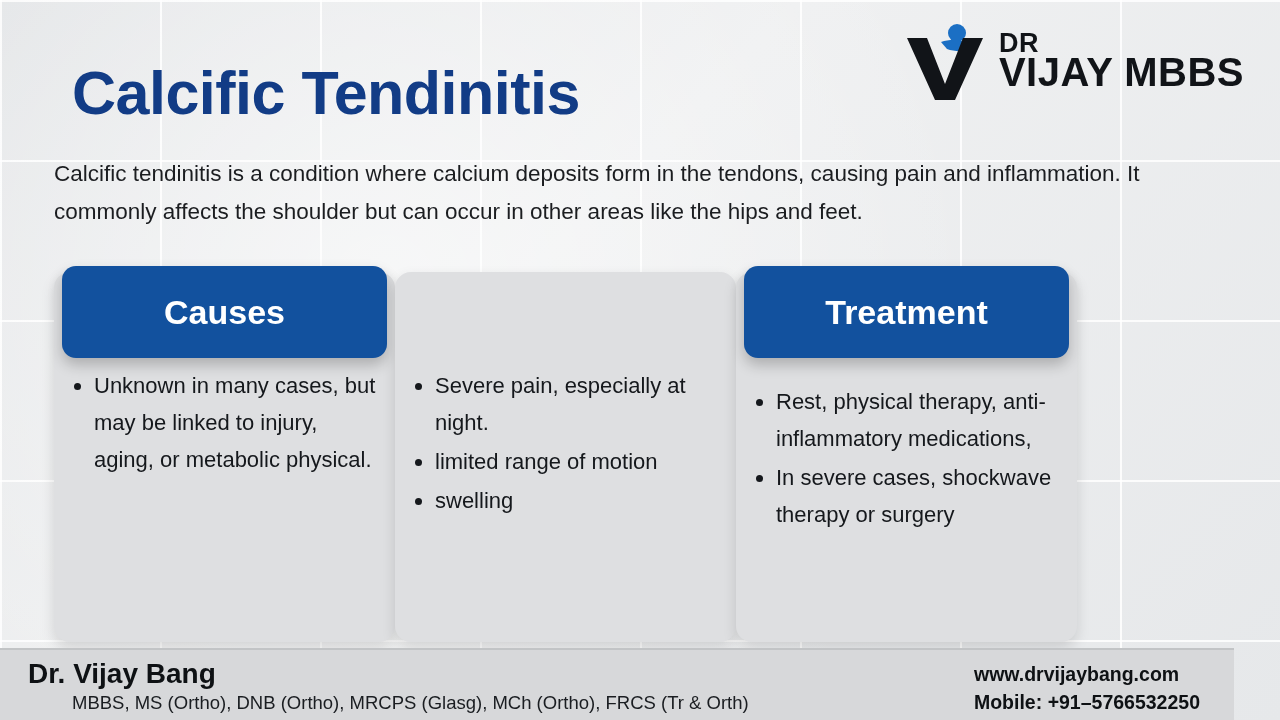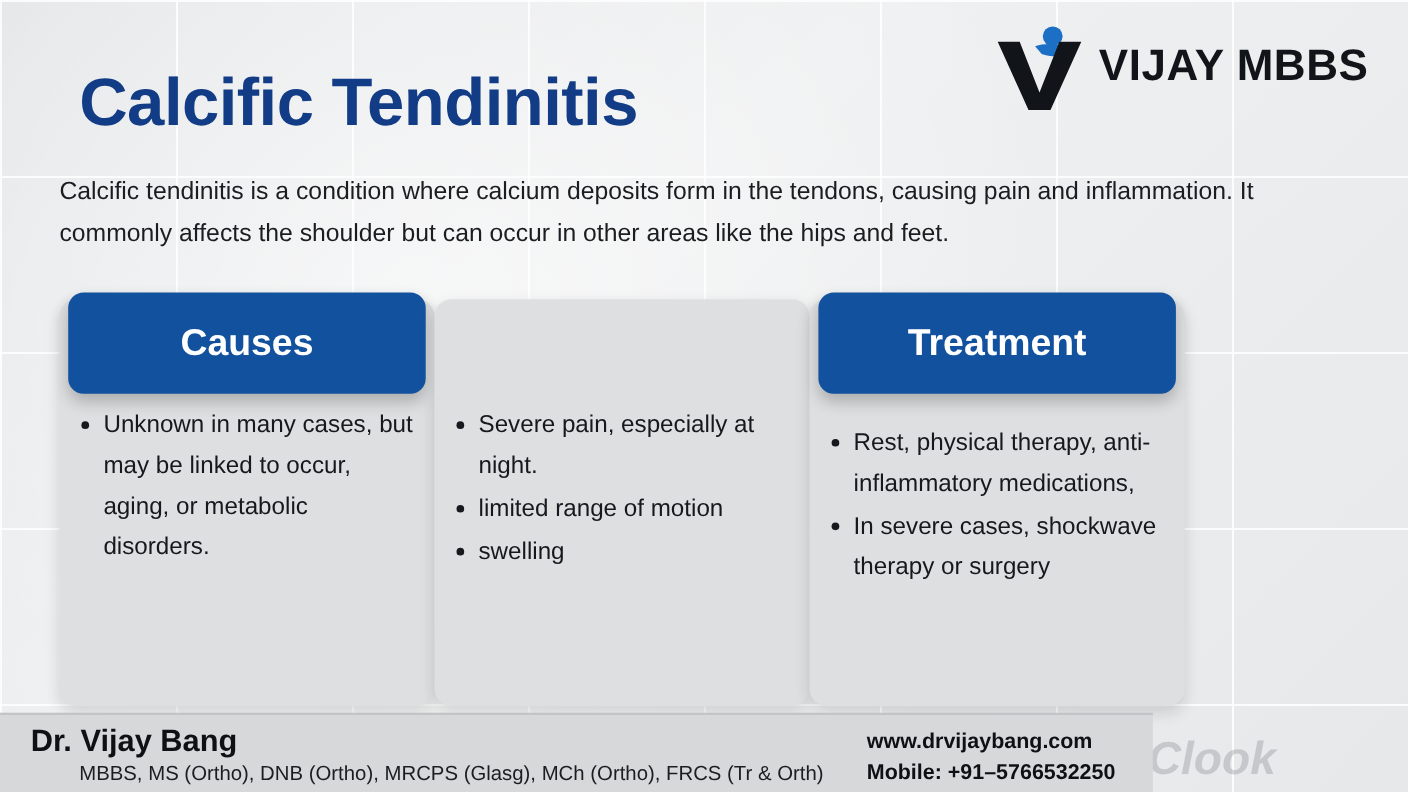--- a/index.html
+++ b/index.html
@@ -106,21 +106,21 @@
     line-height: 1.68;
     color: #15181c;
     margin-bottom: 2px;
   }
   .card.c2 { }
   .card.c3 { padding-top: 112px; }
 
   .footer {
     position: absolute;
     left: 0; bottom: 0;
-    width: 1048px; height: 72px;
+    width: 1234px; height: 72px;
     background: #d7d8da;
     border-top: 2px solid #c2c4c6;
   }
   .footer-left {
     position: absolute;
     left: 28px; top: 8px;
   }
   .footer-name {
     font-size: 28px;
     font-weight: 700;
@@ -161,36 +161,37 @@
 
   <div class="logo">
     <div class="logo-mark">
       <svg width="92" height="78" viewBox="0 0 92 78" xmlns="http://www.w3.org/2000/svg">
         <circle cx="60" cy="11" r="9" fill="#1b6fc4"></circle>
         <path d="M44 20 C56 16, 70 18, 78 26 C70 30, 58 30, 50 27 Z" fill="#1b6fc4"></path>
         <path d="M10 16 L30 16 L48 62 L66 16 L86 16 L58 78 L38 78 Z" fill="#111418"></path>
       </svg>
     </div>
     <div class="logo-text">
+      <span class="logo-dr">DR</span>
       <span class="logo-name">VIJAY MBBS</span>
     </div>
   </div>
 
   <h1 class="title">Calcific Tendinitis</h1>
 
   <p class="intro">Calcific tendinitis is a condition where calcium deposits form in the tendons, causing pain and inflammation. It commonly affects the shoulder but can occur in other areas like the hips and feet.</p>
 
   <div class="cards">
 
     <div class="card c1">
       <div class="card-header">
         <span>Causes</span>
       </div>
       <ul>
-        <li>Unknown in many cases, but may be linked to occur, aging, or metabolic disorders.</li>
+        <li>Unknown in many cases, but may be linked to injury, aging, or metabolic physical.</li>
       </ul>
     </div>
 
     <div class="card c2">
       <ul>
         <li>Severe pain, especially at night.</li>
         <li>limited range of motion</li>
         <li>swelling</li>
       </ul>
     </div>

